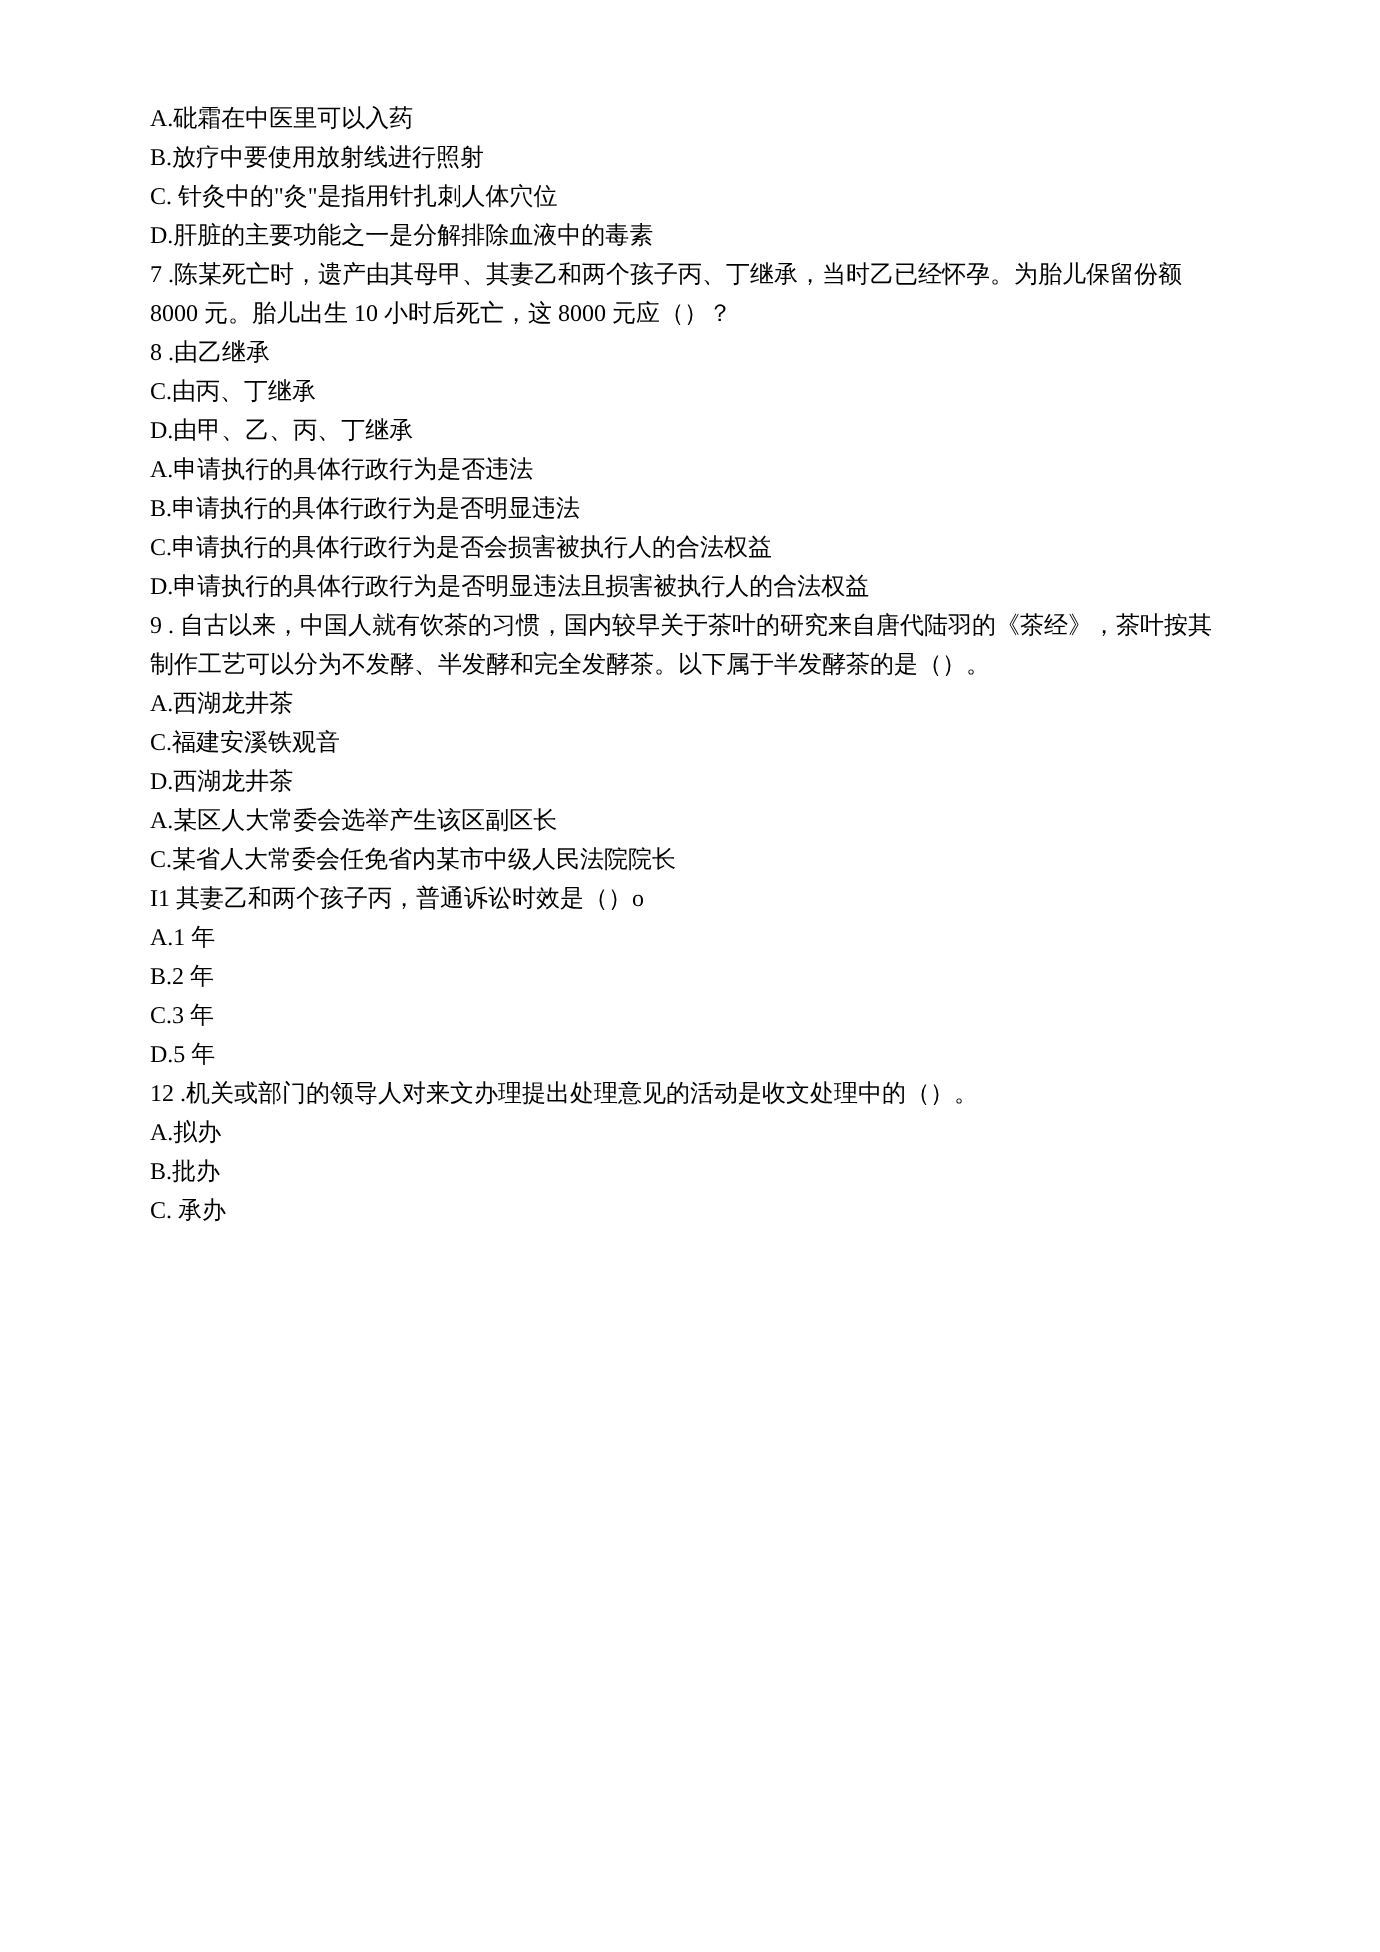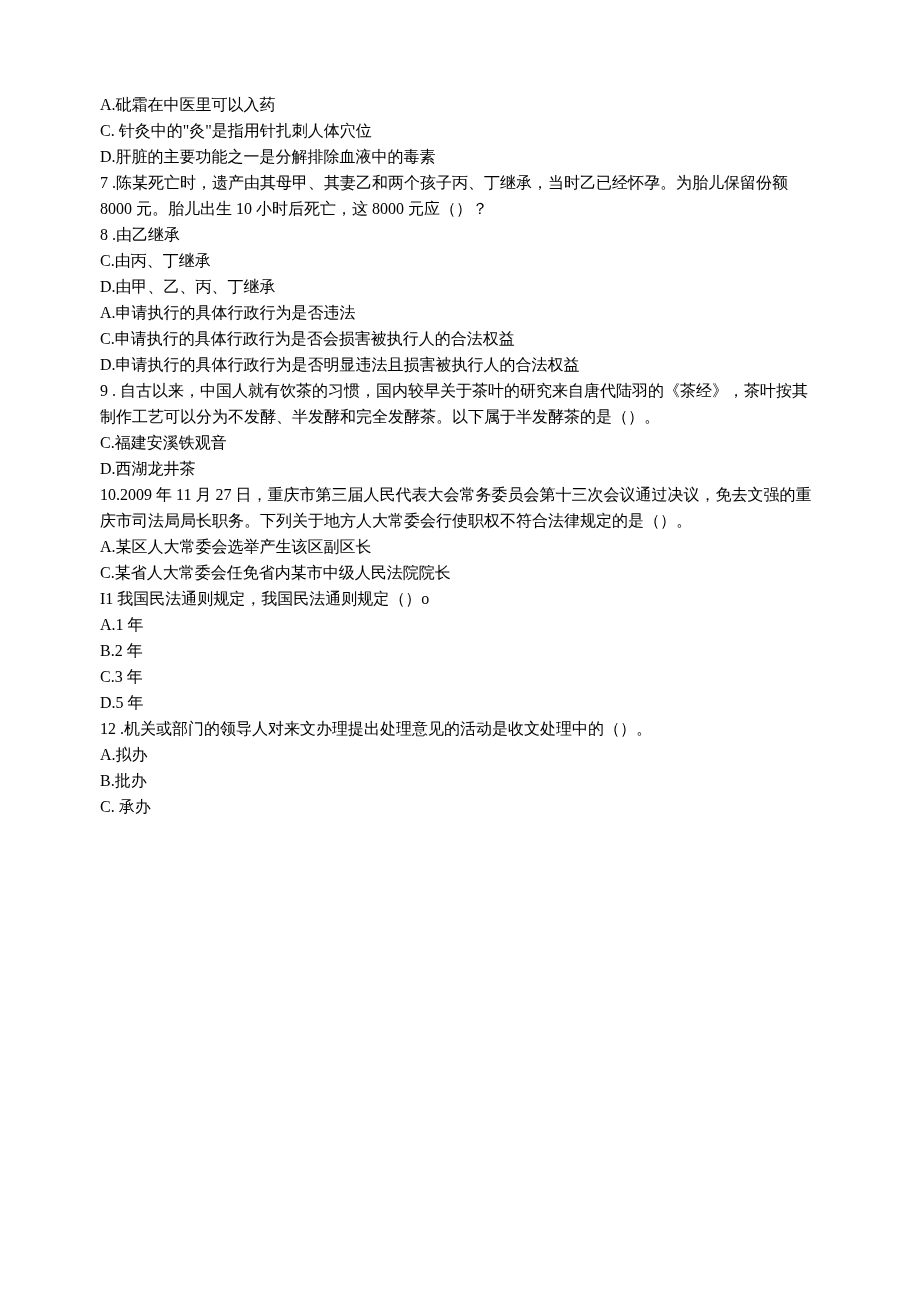--- a/index.html
+++ b/index.html
@@ -3,52 +3,54 @@
 <meta charset="utf-8">
 <style>
   body {
     margin: 0;
     padding: 0;
     background: #ffffff;
     font-family: "SimSun", "宋体", serif;
     width: 920px;
   }
   .page {
-    padding: 92px 100px 100px 100px;
+    padding: 67px 100px 100px 100px;
     box-sizing: border-box;
   }
   .line {
     font-size: 16px;
     line-height: 26px;
     color: #000000;
     white-space: normal;
     word-break: break-word;
   }
 </style>
 </head>
 <body>
 
 <div class="page">
   <div class="line">A.砒霜在中医里可以入药</div>
+  <div class="line">B.放疗中要使用放射线进行照射</div>
   <div class="line">C. 针灸中的"灸"是指用针扎刺人体穴位</div>
   <div class="line">D.肝脏的主要功能之一是分解排除血液中的毒素</div>
   <div class="line">7 .陈某死亡时，遗产由其母甲、其妻乙和两个孩子丙、丁继承，当时乙已经怀孕。为胎儿保留份额 8000 元。胎儿出生 10 小时后死亡，这 8000 元应（）？</div>
   <div class="line">8 .由乙继承</div>
   <div class="line">C.由丙、丁继承</div>
   <div class="line">D.由甲、乙、丙、丁继承</div>
   <div class="line">A.申请执行的具体行政行为是否违法</div>
+  <div class="line">B.申请执行的具体行政行为是否明显违法</div>
   <div class="line">C.申请执行的具体行政行为是否会损害被执行人的合法权益</div>
   <div class="line">D.申请执行的具体行政行为是否明显违法且损害被执行人的合法权益</div>
   <div class="line">9 . 自古以来，中国人就有饮茶的习惯，国内较早关于茶叶的研究来自唐代陆羽的《茶经》，茶叶按其制作工艺可以分为不发酵、半发酵和完全发酵茶。以下属于半发酵茶的是（）。</div>
+  <div class="line">A.西湖龙井茶</div>
   <div class="line">C.福建安溪铁观音</div>
   <div class="line">D.西湖龙井茶</div>
-  <div class="line">10.2009 年 11 月 27 日，重庆市第三届人民代表大会常务委员会第十三次会议通过决议，免去文强的重庆市司法局局长职务。下列关于地方人大常委会行使职权不符合法律规定的是（）。</div>
   <div class="line">A.某区人大常委会选举产生该区副区长</div>
   <div class="line">C.某省人大常委会任免省内某市中级人民法院院长</div>
-  <div class="line">I1 我国民法通则规定，我国民法通则规定（）o</div>
+  <div class="line">I1 其妻乙和两个孩子丙，普通诉讼时效是（）o</div>
   <div class="line">A.1 年</div>
   <div class="line">B.2 年</div>
   <div class="line">C.3 年</div>
   <div class="line">D.5 年</div>
   <div class="line">12 .机关或部门的领导人对来文办理提出处理意见的活动是收文处理中的（）。</div>
   <div class="line">A.拟办</div>
   <div class="line">B.批办</div>
   <div class="line">C. 承办</div>
 </div>
 

